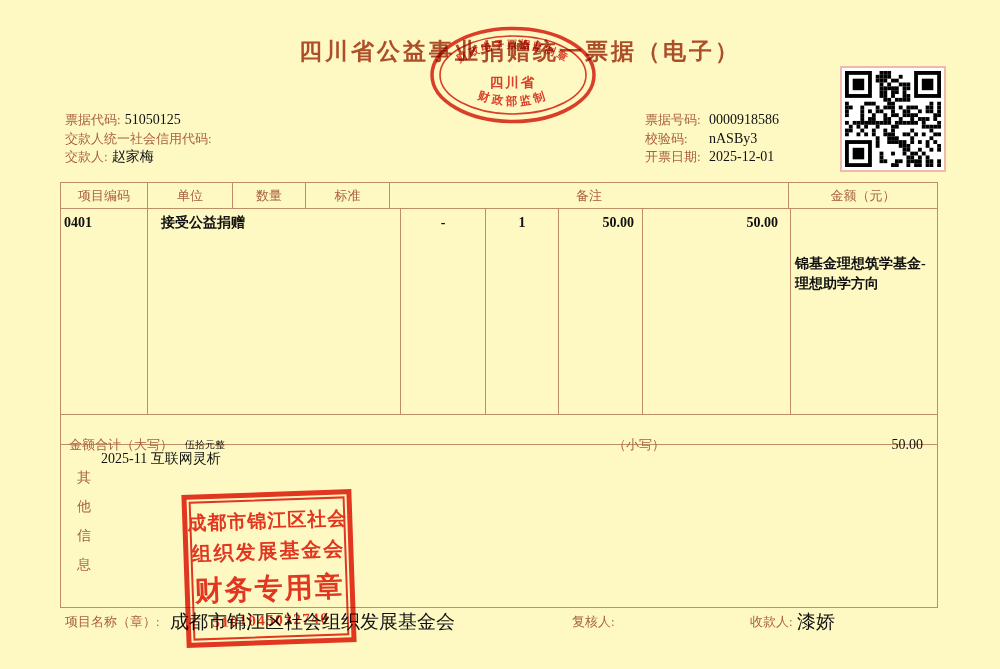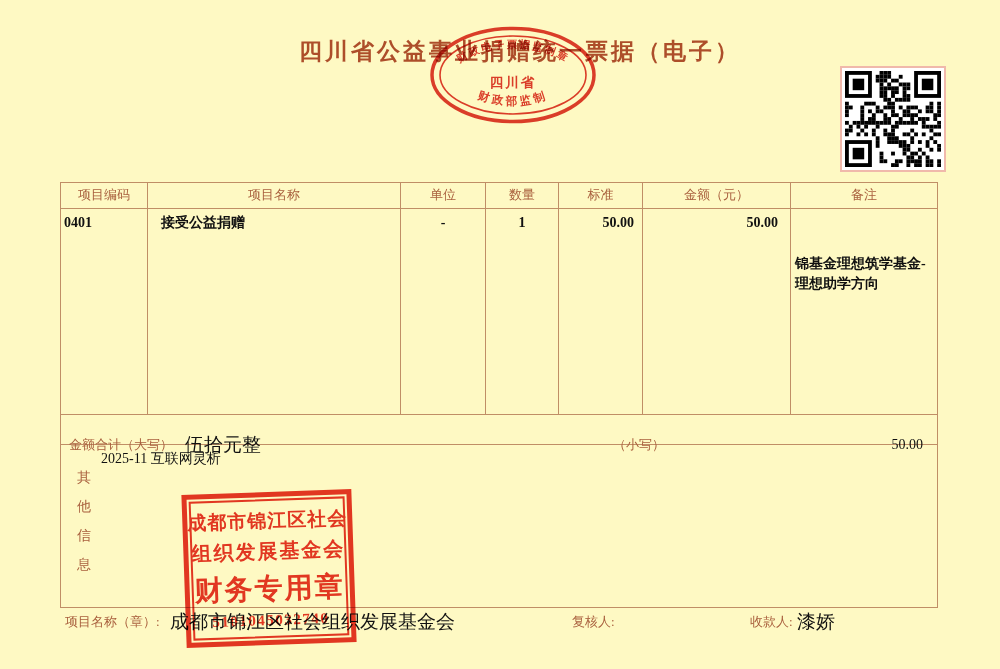--- a/index.html
+++ b/index.html
@@ -24,39 +24,39 @@
   .fields-left{left:65px;}
   .fields-right{left:645px;}
   .f-label{color:#a9603e;}
   .f-value{color:#111;font-size:14px;margin-left:4px;}
   .fields-right .f-label{display:inline-block;min-width:60px;}
 
   
   .sheet{position:absolute;left:60px;top:182px;width:878px;height:426px;
          border:1.5px solid #c08e66;box-sizing:border-box;background:transparent;z-index:1;}
   .t-row{display:flex;box-sizing:border-box;}
-  .t-head{height:26px;border-bottom:1px solid #c08e66;font-family:Liberation Mono, monospace;}
+  .t-head{height:26px;border-bottom:1px solid #c08e66;}
   .t-body{height:206px;border-bottom:1px solid #c08e66;font-weight:bold;}
   .t-cell{box-sizing:border-box;border-right:1px solid #c08e66;overflow:hidden;}
   .t-cell:last-child{border-right:none;}
   .c0{width:87px;} .c1{width:253px;} .c2{width:85px;} .c3{width:73px;}
   .c4{width:84px;} .c5{width:148px;} .c6{flex:1;}
   .t-head .t-cell{color:#a9603e;font-size:13px;text-align:center;line-height:25px;}
   .t-body .t-cell{font-size:14px;padding-top:4px;line-height:20px;}
   .t-body .c0{padding-left:3px;}
   .t-body .c1{padding-left:13px;}
   .t-body .c2,.t-body .c3{text-align:center;}
   .t-body .c4{text-align:right;padding-right:8px;}
   .t-body .c5{text-align:right;padding-right:12px;}
   .t-body .c6{padding-left:4px;padding-right:2px;word-break:break-all;margin-top:41px;}
 
   .totals{position:relative;height:30px;border-bottom:1px solid #c08e66;box-sizing:border-box;}
   .totals span{position:absolute;top:15px;line-height:29px;}
   .tot-upper-label{left:8px;color:#a9603e;font-size:13px;}
-  .tot-upper-value{left:124px;font-size:19px;}
+  .tot-upper-value{left:124px;font-size:10px;}
   .tot-lower-label{left:552px;color:#a9603e;font-size:13px;}
   .tot-lower-value{right:14px;font-size:14px;}
 
   .other{position:relative;height:100%;}
   .other-note{position:absolute;left:40px;top:5px;font-size:14px;color:#111;}
   .other-label{position:absolute;left:16px;top:24px;color:#a9603e;font-size:14px;}
   .other-label div{height:29px;}
 
   
   .seal{position:absolute;left:184px;top:492px;width:170px;height:153px;
@@ -318,32 +318,53 @@
         <rect x="8" y="8" width="12" height="12"></rect>
         <rect x="72" y="0" width="28" height="28"></rect>
         <rect x="76" y="4" width="20" height="20" fill="#fff"></rect>
         <rect x="80" y="8" width="12" height="12"></rect>
         <rect x="0" y="72" width="28" height="28"></rect>
         <rect x="4" y="76" width="20" height="20" fill="#fff"></rect>
         <rect x="8" y="80" width="12" height="12"></rect>
       </svg>
   </div>
 
-
+  <div class="fields fields-left">
+    <div>
+      <span class="f-label">票据代码:</span><span class="f-value">51050125</span>
+    </div>
+    <div>
+      <span class="f-label">交款人统一社会信用代码:</span><span class="f-value"></span>
+    </div>
+    <div>
+      <span class="f-label">交款人:</span><span class="f-value">赵家梅</span>
+    </div>
+  </div>
+
+  <div class="fields fields-right">
+    <div>
+      <span class="f-label">票据号码:</span><span class="f-value">0000918586</span>
+    </div>
+    <div>
+      <span class="f-label">校验码:</span><span class="f-value">nASBy3</span>
+    </div>
+    <div>
+      <span class="f-label">开票日期:</span><span class="f-value">2025-12-01</span>
+    </div>
+  </div>
 
   <div class="sheet">
 
     <div class="t-row t-head">
       <div class="t-cell c0">项目编码</div>
-      <div class="t-cell c1">项目名称</div>
       <div class="t-cell c2">单位</div>
       <div class="t-cell c3">数量</div>
       <div class="t-cell c4">标准</div>
+      <div class="t-cell c6">备注</div>
       <div class="t-cell c5">金额（元）</div>
-      <div class="t-cell c6">备注</div>
     </div>
 
     <div class="t-row t-body">
       <div class="t-cell c0">0401</div>
       <div class="t-cell c1">接受公益捐赠</div>
       <div class="t-cell c2">-</div>
       <div class="t-cell c3">1</div>
       <div class="t-cell c4">50.00</div>
       <div class="t-cell c5">50.00</div>
       <div class="t-cell c6">锦基金理想筑学基金-理想助学方向</div>

